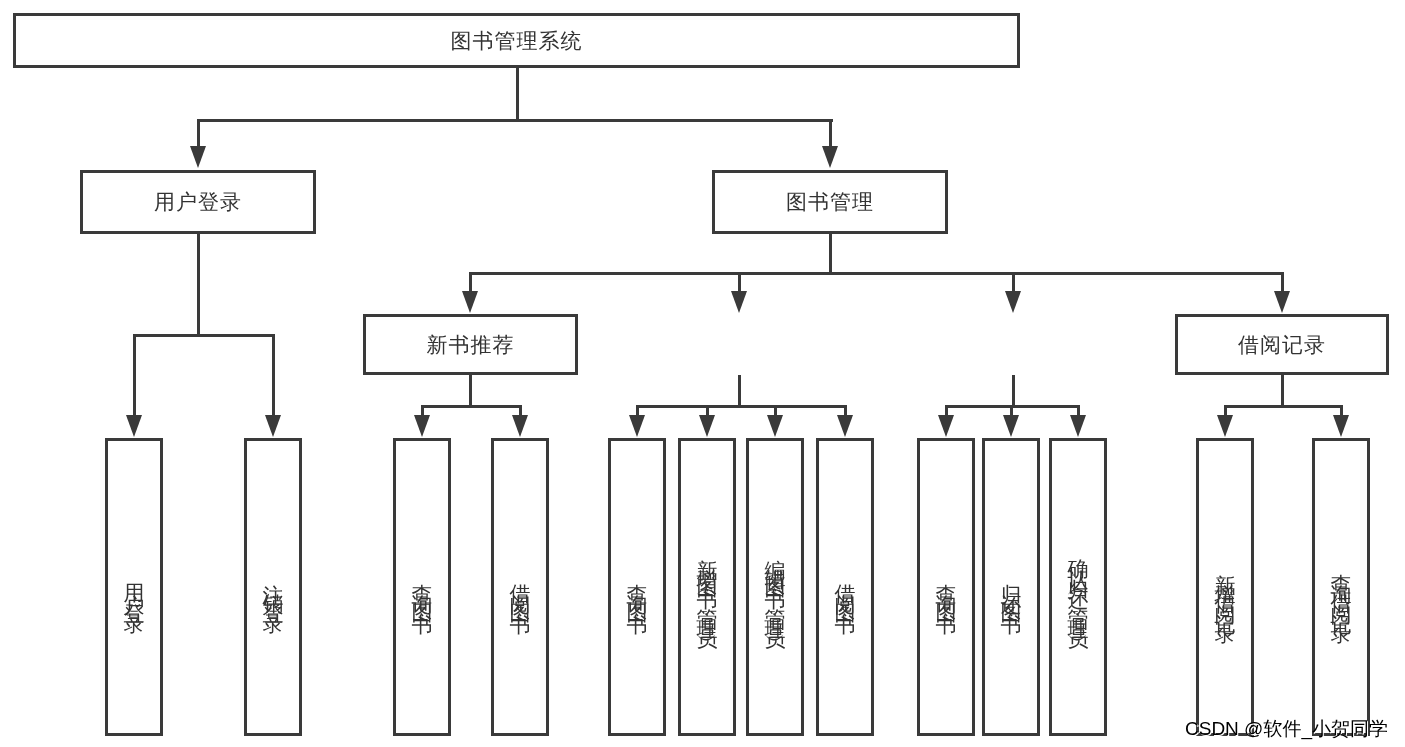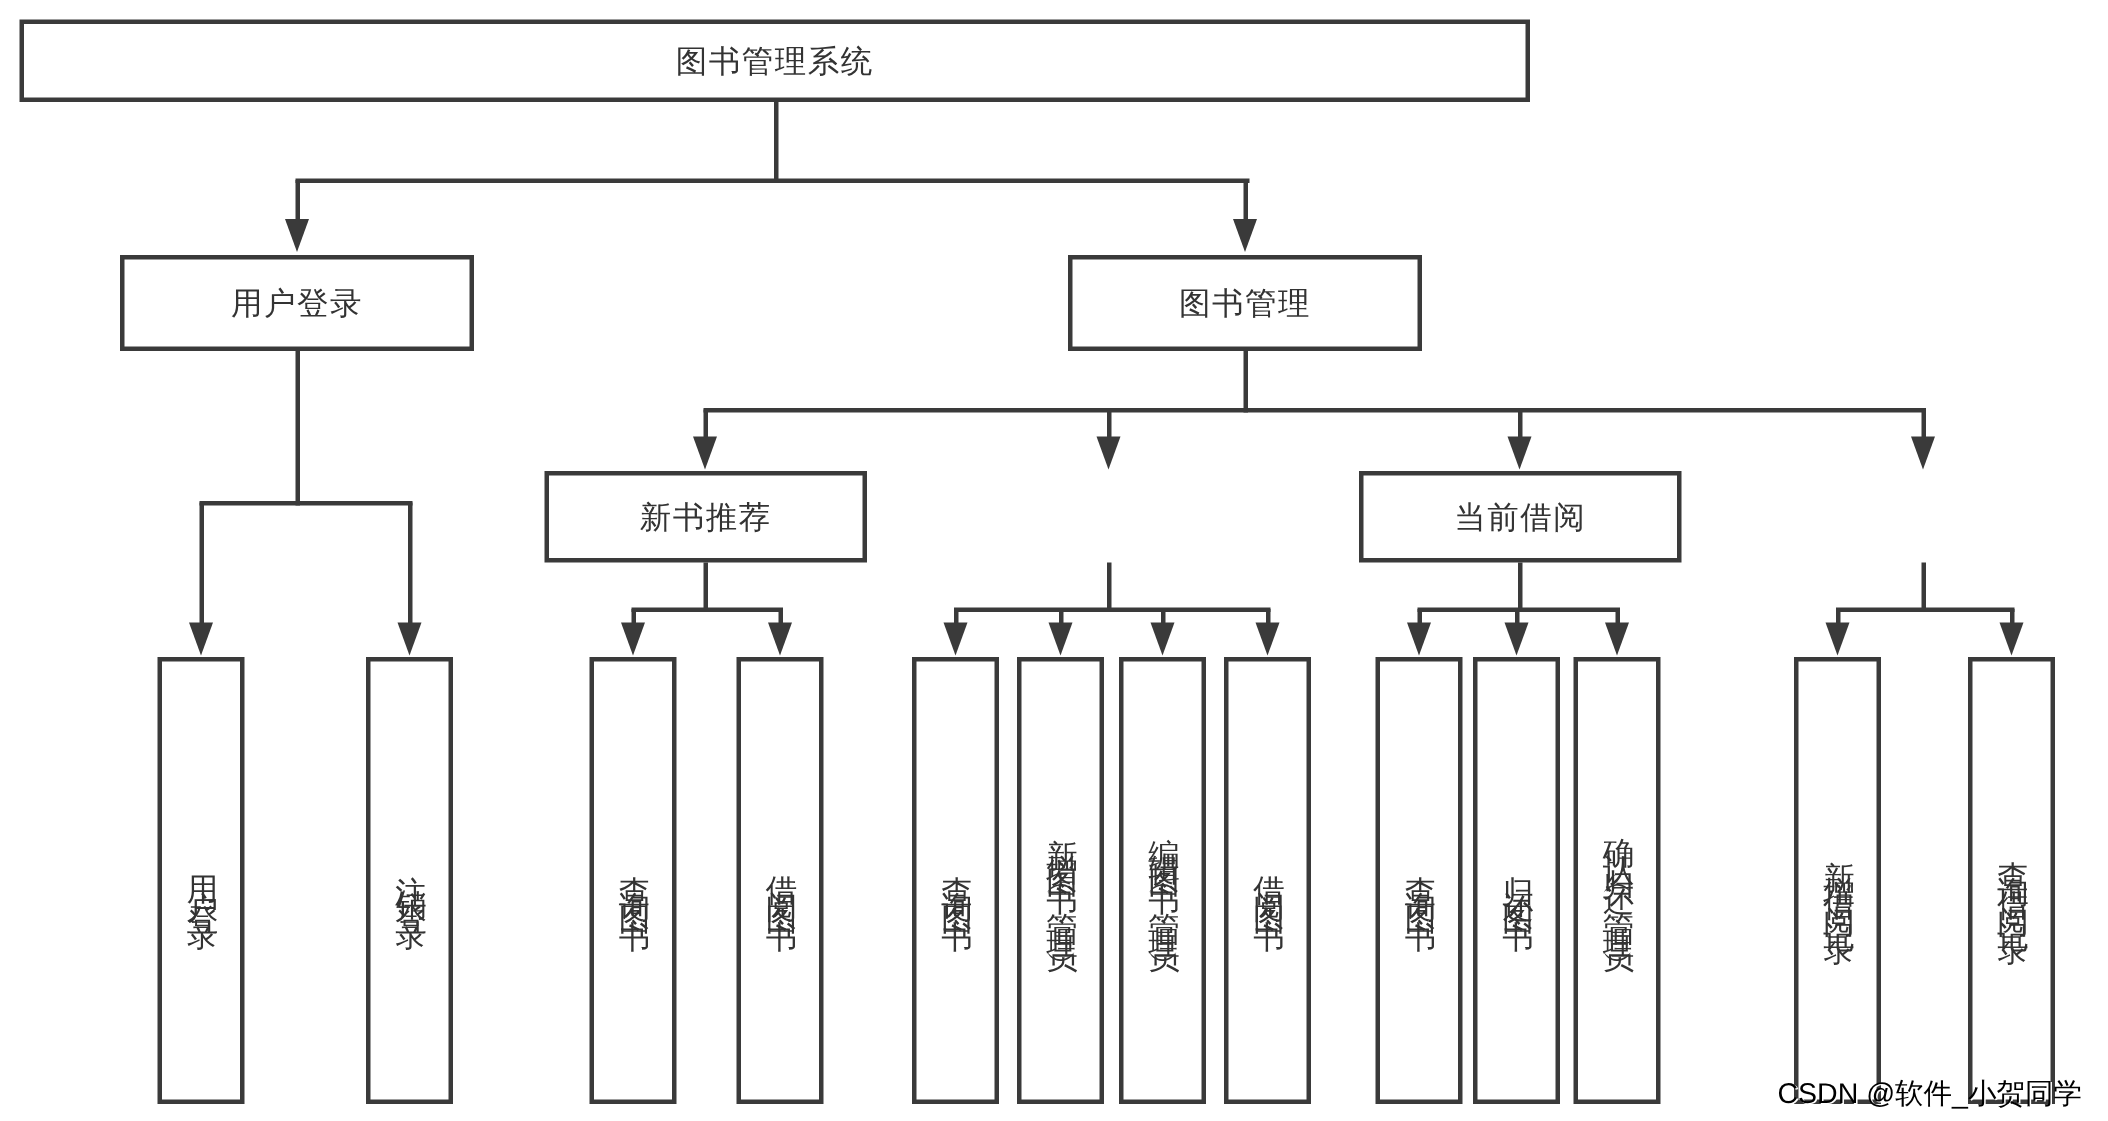--- a/index.html
+++ b/index.html
@@ -32,21 +32,21 @@
 <body>
 
 <div class="canvas">
 
   <div class="box" style="left:13px;top:13px;width:1007px;height:55px">图书管理系统</div>
 
   <div class="box" style="left:80px;top:170px;width:236px;height:64px">用户登录</div>
   <div class="box" style="left:363px;top:314px;width:215px;height:61px">新书推荐</div>
 
   <div class="box" style="left:712px;top:170px;width:236px;height:64px">图书管理</div>
-  <div class="box" style="left:906px;top:314px;width:215px;height:61px">当前借阅</div>
+  <div class="box" style="left:1175px;top:314px;width:214px;height:61px">借阅记录</div>
 
   <div class="box vbox" style="left:105px;top:438px;width:58px;height:298px">用户登录</div>
   <div class="box vbox" style="left:244px;top:438px;width:58px;height:298px">注销登录</div>
 
   <div class="box vbox" style="left:393px;top:438px;width:58px;height:298px">查询图书</div>
   <div class="box vbox" style="left:491px;top:438px;width:58px;height:298px">借阅图书</div>
 
   <div class="box vbox" style="left:608px;top:438px;width:58px;height:298px">查询图书</div>
   <div class="box vbox" style="left:678px;top:438px;width:58px;height:298px">新增图书（管理员）</div>
   <div class="box vbox" style="left:746px;top:438px;width:58px;height:298px">编辑图书（管理员）</div>

